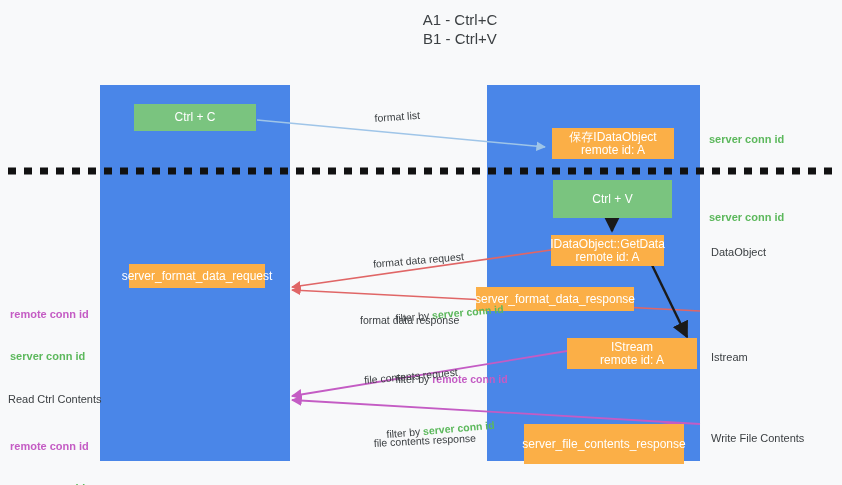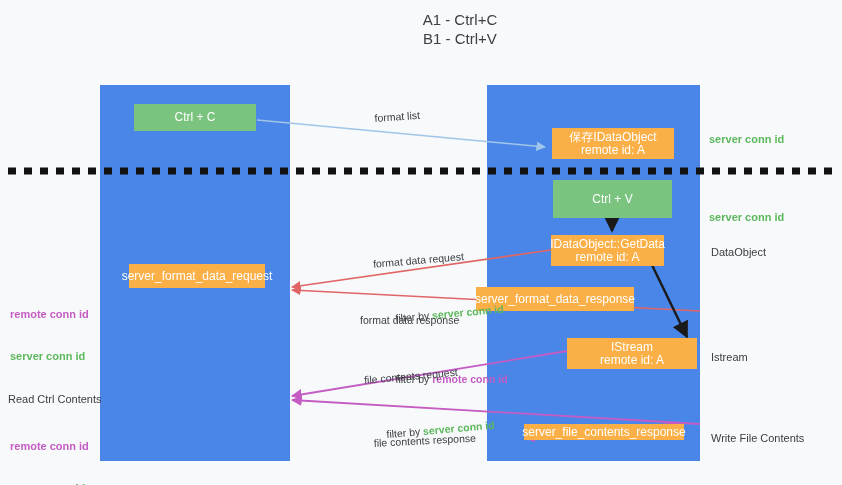--- a/index.html
+++ b/index.html
@@ -166,21 +166,21 @@
 remote id: A</div>
 
   <div class="box orange" style="left:129px; top:264px; width:136px; height:24px;">server_format_data_request</div>
 
   <div class="box orange" style="left:476px; top:287px; width:158px; height:24px;">server_format_data_response</div>
 
   <div class="box orange" style="left:567px; top:338px; width:130px; height:31px;">IStream
 remote id: A</div>
 
 
-  <div class="box orange" style="left:524px; top:424px; width:160px; height:16px;">server_file_contents_response</div>
+  <div class="box orange" style="left:524px; top:424px; width:160px; height:40px;">server_file_contents_response</div>
 
   <div class="edge-label" style="left:374px; top:111px; transform: rotate(-4deg);">format list</div>
 
   <div class="edge-label" style="left:370px; top:229px; transform: rotate(-5deg);">
     <div>format data request</div>
     <div>
       <span>filter by </span><span class="hl-green">server conn id</span>
     </div>
   </div>
 

